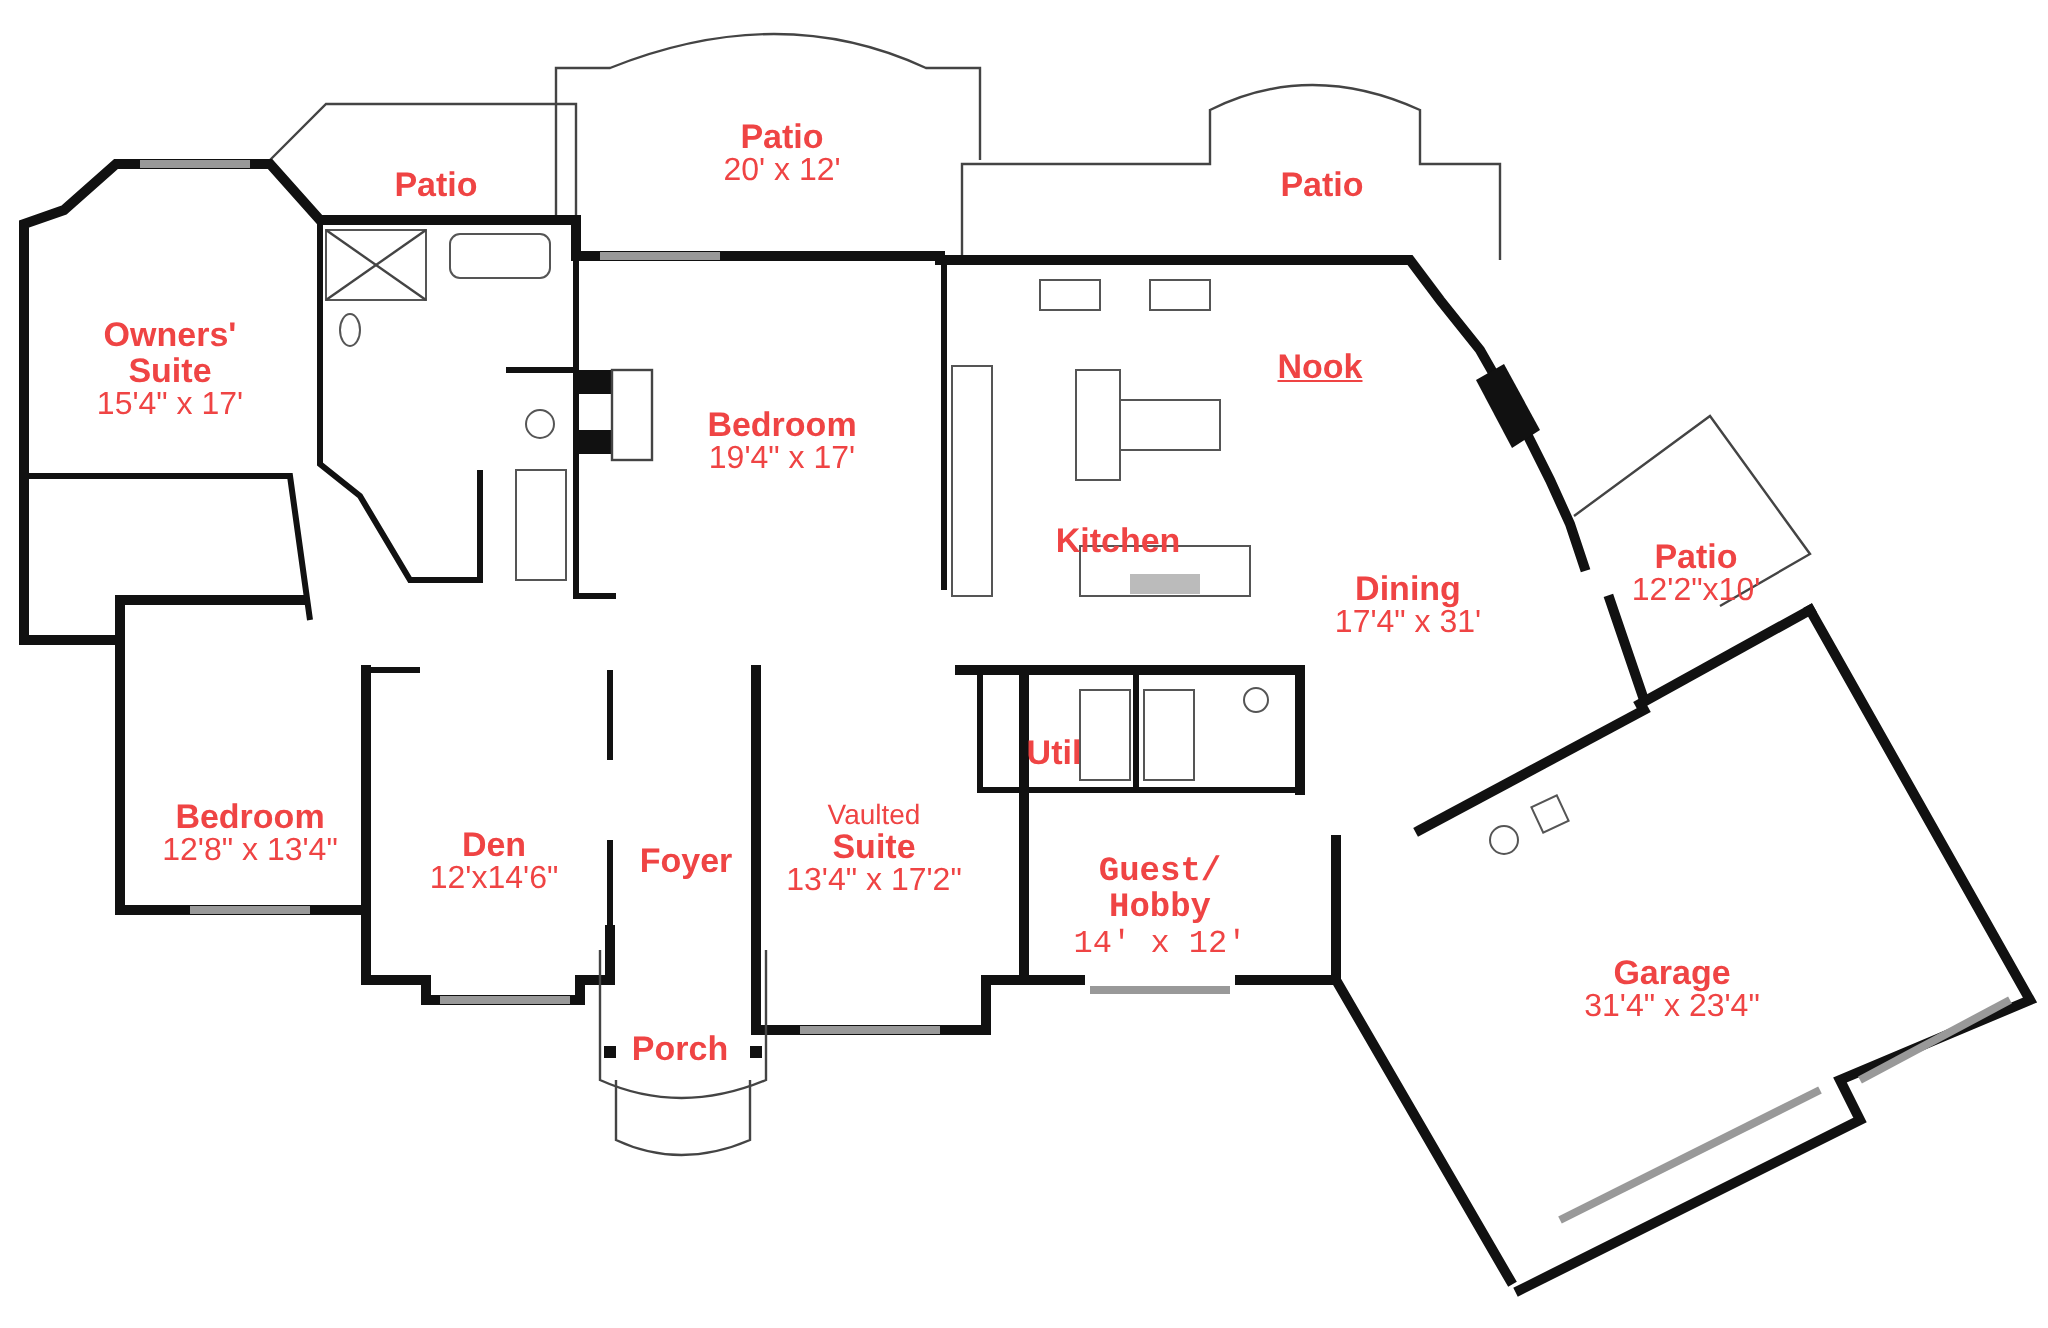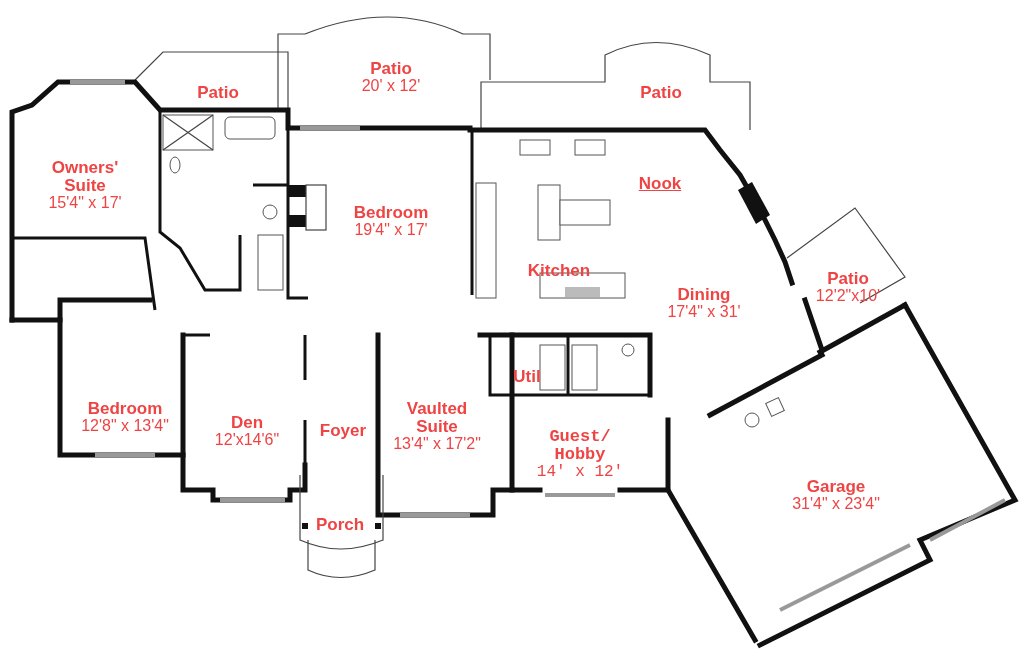--- a/index.html
+++ b/index.html
@@ -7,21 +7,21 @@
   svg.plan { position: absolute; left: 0; top: 0; }
   .wall { stroke: #111; stroke-width: 5; fill: none; stroke-linecap: square; stroke-linejoin: miter; }
   .wall-thin { stroke: #111; stroke-width: 3; fill: none; }
   .outline { stroke: #444; stroke-width: 1.2; fill: none; }
   .window { stroke: #999; stroke-width: 4; fill: none; }
   .fixture { stroke: #555; stroke-width: 1; fill: #fff; }
   .fill-dark { fill: #111; }
   .gray { fill: #bbb; }
   .label { position: absolute; text-align: center; color: #ef4444; line-height: 1.05; white-space: nowrap; transform: translateX(-50%); margin-top: 14px; }
   .label .name { font-weight: bold; font-size: 17px; display: block; }
-  .label .name-reg { font-weight: bold; font-size: 17px; display: block; }
+  .label .name-reg { font-weight: normal; font-size: 14px; display: block; }
   .label .dims { font-size: 16px; display: block; }
 </style>
 </head>
 <body>
 
 <svg class="plan" width="1024" height="664" viewBox="0 0 1024 664">
 
   <g>
     <path class="outline" d="M135,80 L163,52 L288,52 L288,110"></path>
     <path class="outline" d="M278,110 L278,34 L305,34 Q390,0 463,34 L490,34 L490,80"></path>

